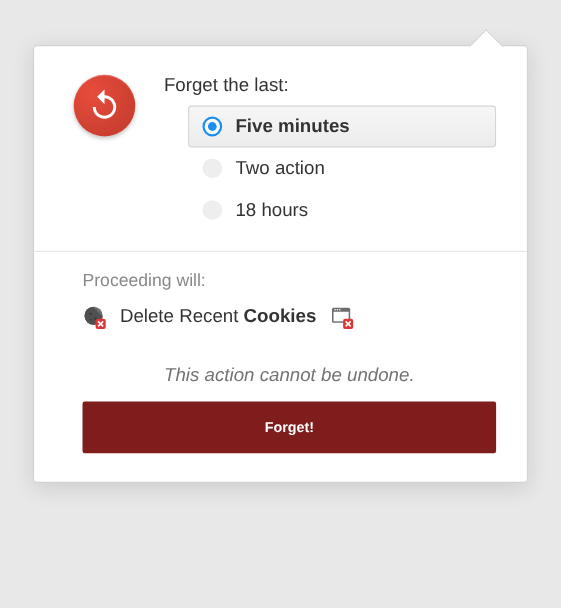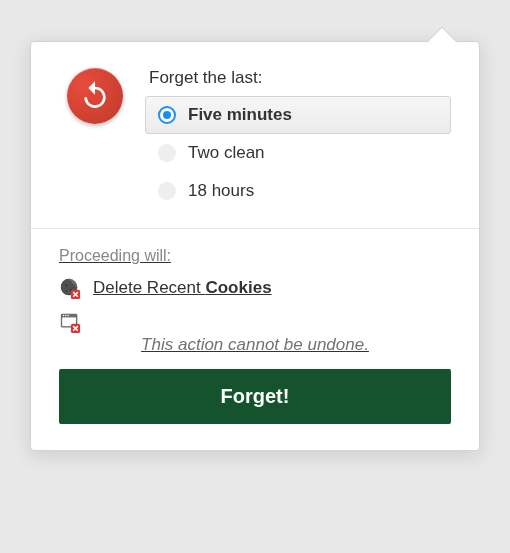--- a/index.html
+++ b/index.html
@@ -60,20 +60,21 @@
       margin-left: 4px;
     }
     .radio-group { display: flex; flex-direction: column; }
     .radio-item {
       display: flex;
       align-items: center;
       padding: 8px 12px;
       border-radius: 3px;
       cursor: pointer;
       border: 1px solid transparent;
+      margin-left: 26px;
     }
     .radio-item.selected {
       background: linear-gradient(#f6f6f6, #ececec);
       border: 1px solid #d4d4d4;
     }
     .radio-circle {
       width: 18px;
       height: 18px;
       border-radius: 50%;
       background: #eee;
@@ -89,45 +90,45 @@
       content: "";
       position: absolute;
       left: 3px; top: 3px;
       width: 8px; height: 8px;
       border-radius: 50%;
       background: #1b8ff0;
     }
     .radio-label { font-size: 17px; color: #333; }
     .radio-item.selected .radio-label { font-weight: bold; }
 
-    .bottom-section { padding: 18px 28px 26px 28px; text-decoration: underline; }
+    .bottom-section { padding: 18px 28px 26px 44px; }
     .proceed-label { color: #888; font-size: 16px; margin-bottom: 12px; }
-    .consequences { display: flex; flex-direction: column; gap: 12px; margin-bottom: 2px; }
+    .consequences { display: flex; flex-direction: row; gap: 12px; margin-bottom: 32px; }
     .conseq-item { display: flex; align-items: center; gap: 12px; }
     .conseq-icon {
       width: 22px; height: 22px; flex-shrink: 0;
       display: flex; align-items: center; justify-content: center;
     }
     .conseq-icon svg { width: 22px; height: 22px; }
     .conseq-text { font-size: 17px; color: #333; }
     .conseq-text b { font-weight: bold; }
 
     .warning-text {
       color: #737373;
       font-style: italic;
       text-align: center;
       font-size: 17px;
       margin-bottom: 14px;
     }
     .forget-button {
       width: 100%;
-      background: #14532d;
+      background: #7f1d1d;
       color: #fff;
       border: none;
-      font-size: 20px;
+      font-size: 13px;
       font-weight: bold;
       padding: 16px 0;
       cursor: pointer;
       border-radius: 2px;
     }
   </style>
 </head>
 <body>
 
 <div class="panel">
@@ -141,21 +142,21 @@
     </div>
     <div class="options">
       <div class="prompt-label">Forget the last:</div>
       <div class="radio-group">
         <div class="radio-item selected">
           <span class="radio-circle"></span>
           <span class="radio-label">Five minutes</span>
         </div>
         <div class="radio-item">
           <span class="radio-circle"></span>
-          <span class="radio-label">Two clean</span>
+          <span class="radio-label">Two action</span>
         </div>
         <div class="radio-item">
           <span class="radio-circle"></span>
           <span class="radio-label">18 hours</span>
         </div>
       </div>
     </div>
   </div>
 
   <div class="bottom-section">

